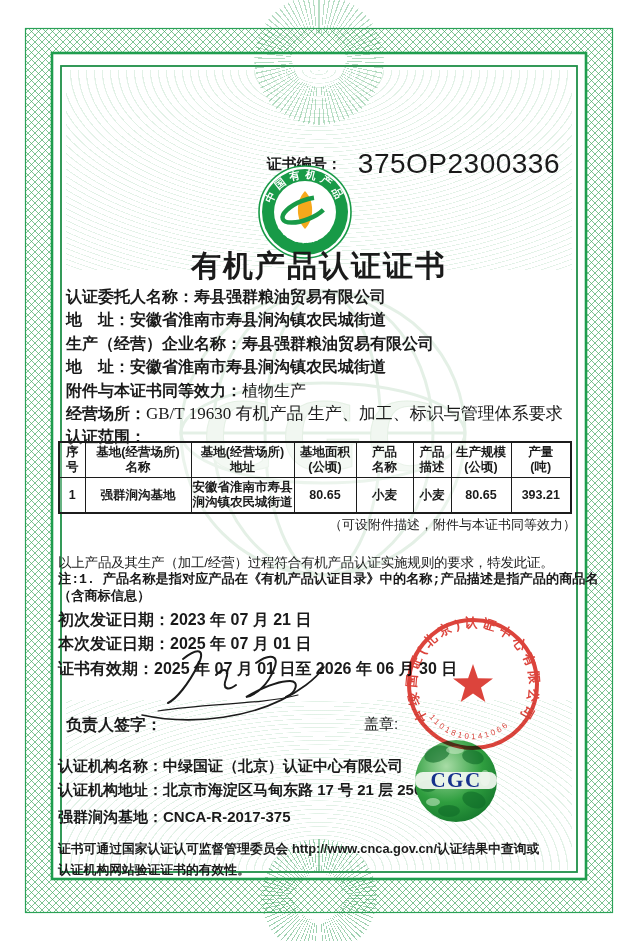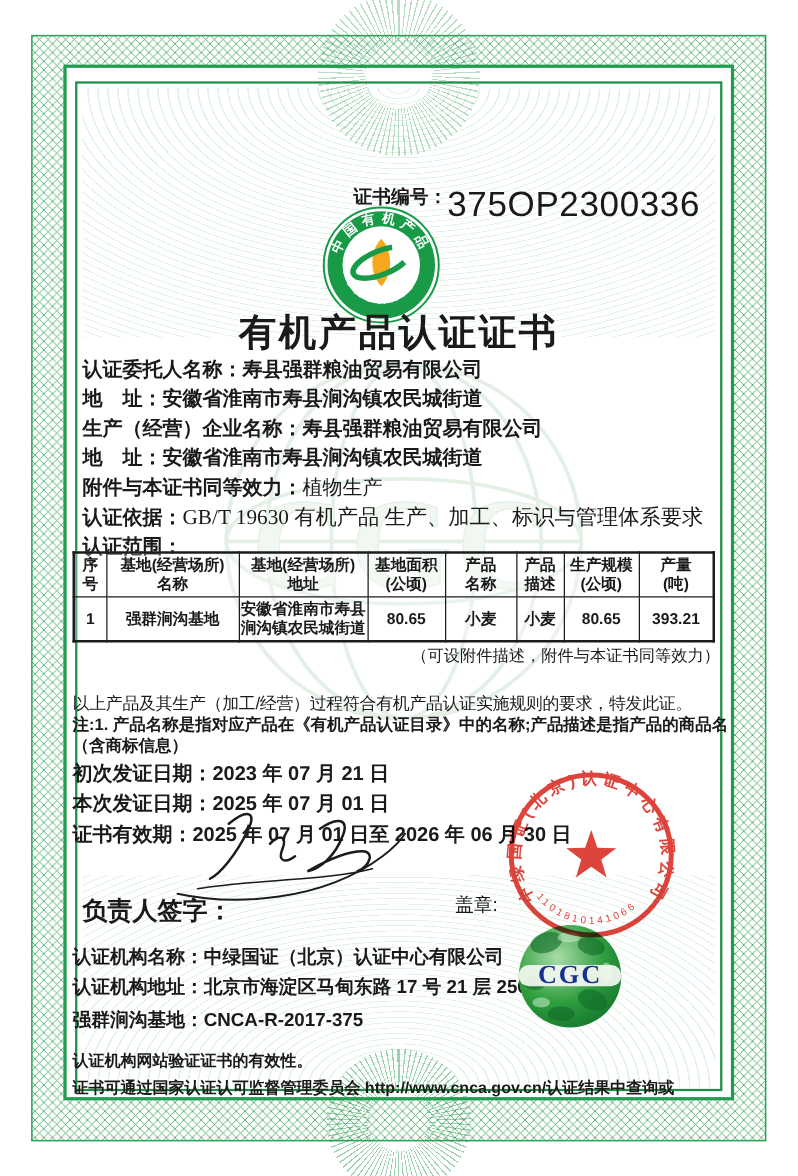--- a/index.html
+++ b/index.html
@@ -11,43 +11,43 @@
      background:repeating-conic-gradient(rgba(36,152,76,.55) 0deg 1.1deg, transparent 1.1deg 4.6deg);
      -webkit-mask:radial-gradient(circle,transparent 28%,#000 30% 72%,transparent 74%);
      mask:radial-gradient(circle,transparent 28%,#000 30% 72%,transparent 74%);}
   .net-strip{position:absolute;left:66px;right:66px;z-index:0;opacity:.35;
      background:repeating-radial-gradient(ellipse 130px 70px at 50% 0%,
         rgba(70,170,100,.45) 0 1px, transparent 1.5px 8px);}
   .net-strip.bottom{background:repeating-radial-gradient(ellipse 130px 70px at 50% 100%,
         rgba(70,170,100,.45) 0 1px, transparent 1.5px 8px);}
   svg.watermark{position:absolute;z-index:0;}
   
-  .certno{position:absolute;top:148px;right:78px;z-index:2;display:flex;align-items:flex-start;gap:0;}
+  .certno{position:absolute;top:148px;right:78px;z-index:2;display:flex;align-items:center;gap:16px;}
   .certno .lbl{font-size:15px;font-weight:700;}
   .certno .num{font-family:Liberation Sans, sans-serif;font-size:28px;letter-spacing:.5px;}
   svg.orglogo{position:absolute;left:257px;top:164px;z-index:2;}
   .title{position:absolute;left:0;top:246px;width:100%;text-align:center;z-index:2;
          font-size:30px;font-weight:800;letter-spacing:2px;}
   .fields{position:absolute;left:66px;right:60px;top:285px;z-index:2;}
   .fields .line{line-height:23.4px;font-size:16px;font-weight:700;white-space:nowrap;}
   .kai{font-family:"Liberation Serif","DejaVu Serif",serif;font-weight:400;}
   .lower{position:absolute;left:58px;right:58px;top:441px;z-index:2;}
   table.scope{border-collapse:collapse;width:512px;table-layout:fixed;background:rgba(255,255,255,.25);}
   table.scope th,table.scope td{border:1.6px solid #1c1c1c;font-size:12.5px;text-align:center;
         padding:2px 1px;vertical-align:middle;}
   table.scope{border:2.5px solid #1c1c1c;}
   table.scope th{font-weight:700;line-height:15px;}
   table.scope td{font-weight:600;line-height:15px;}
   .attach{margin-top:2px;text-align:right;font-size:13px;padding-right:4px;
           font-family:"Liberation Serif","DejaVu Serif",serif;}
   .statement{margin-top:20px;font-size:13.5px;font-weight:400;white-space:nowrap;letter-spacing:-.2px;}
-  .note{font-size:13.2px;font-weight:600;white-space:nowrap;line-height:16.5px;}
+  .note{font-size:13.2px;font-weight:600;white-space:nowrap;line-height:16.5px;font-family:Liberation Mono, monospace;}
   .dateline{margin-top:4.5px;font-size:16px;font-weight:700;line-height:20px;}
   .sigrow{position:relative;margin-top:14px;height:58px;}
-  .sigrow .siglbl{position:absolute;left:8px;top:22px;font-size:20px;font-weight:700;}
+  .sigrow .siglbl{position:absolute;left:8px;top:22px;font-size:16px;font-weight:700;}
   .sigrow .seallbl{position:absolute;left:306px;top:22px;font-size:15px;font-weight:400;}
   svg.signature{position:absolute;left:70px;top:-52px;z-index:3;}
   .orgline{margin-top:5px;font-size:15px;font-weight:700;line-height:19px;position:relative;}
   .orgline .pair2{position:absolute;left:242px;top:0;}
   .approval{margin-top:8px;}
   .footer{margin-top:12px;font-size:12.8px;font-weight:700;line-height:21px;white-space:nowrap;}
   svg.seal{position:absolute;left:403px;top:614px;z-index:4;mix-blend-mode:multiply;opacity:.92;}
   svg.cgc{position:absolute;left:411px;top:736px;z-index:3;}
 </style>
 </head>
@@ -106,21 +106,21 @@
   </svg>
 
   <div class="title">有机产品认证证书</div>
 
   <div class="fields">
     <div class="line"><span>认证委托人名称：</span><span>寿县强群粮油贸易有限公司</span></div>
     <div class="line"><span>地　址：</span><span>安徽省淮南市寿县涧沟镇农民城街道</span></div>
     <div class="line"><span>生产（经营）企业名称：</span><span>寿县强群粮油贸易有限公司</span></div>
     <div class="line"><span>地　址：</span><span>安徽省淮南市寿县涧沟镇农民城街道</span></div>
     <div class="line"><span>附件与本证书同等效力：</span><span class="kai">植物生产</span></div>
-    <div class="line"><span>认证依据：</span><span class="kai" style="font-size:17px">GB/T 19630 有机产品 生产、加工、标识与管理体系要求</span></div>
+    <div class="line"><span>经营场所：</span><span class="kai" style="font-size:17px">GB/T 19630 有机产品 生产、加工、标识与管理体系要求</span></div>
     <div class="line"><span>认证范围：</span></div>
   </div>
 
   <div class="lower">
 
     <table class="scope">
       <colgroup>
         <col style="width:26px">
           <col style="width:106px">
           <col style="width:103px">
@@ -201,22 +201,22 @@
           <path d="M30,70 C80,62 130,64 170,54" stroke-width="1.2"></path>
         </g>
       </svg>
     </div>
 
     <div class="orgline"><span>认证机构名称：</span><span>中绿国证（北京）认证中心有限公司</span></div>
     <div class="orgline"><span>认证机构地址：</span><span>北京市海淀区马甸东路 17 号 21 层 2507</span></div>
     <div class="orgline approval"><span>强群涧沟基地：</span><span>CNCA-R-2017-375</span></div>
 
     <div class="footer">
+      <div>证书可通过国家认证认可监督管理委员会 http://www.cnca.gov.cn/认证结果中查询或</div>
       <div>认证机构网站验证证书的有效性。</div>
-      <div>证书可通过国家认证认可监督管理委员会 http://www.cnca.gov.cn/认证结果中查询或</div>
     </div>
   </div>
 
   <svg class="seal" width="140" height="140" viewBox="0 0 140 140">
     <defs>
       <path id="sealArc" d="M 13,70 A 57,57 0 1 1 127,70 A 57,57 0 1 1 13,70" fill="none"></path>
       <path id="sealDig" d="M 20,93 A 55,55 0 0 0 120,93" fill="none"></path>
     </defs>
     <circle cx="70" cy="70" r="64" fill="none" stroke="#d9342b" stroke-width="4"></circle>
     <polygon fill="#d9342b" points="70,50 74.9,64.2 90,64.5 78,73.6 82.3,88 70,79.4 57.7,88 62,73.6 50,64.5 65.1,64.2"></polygon>

